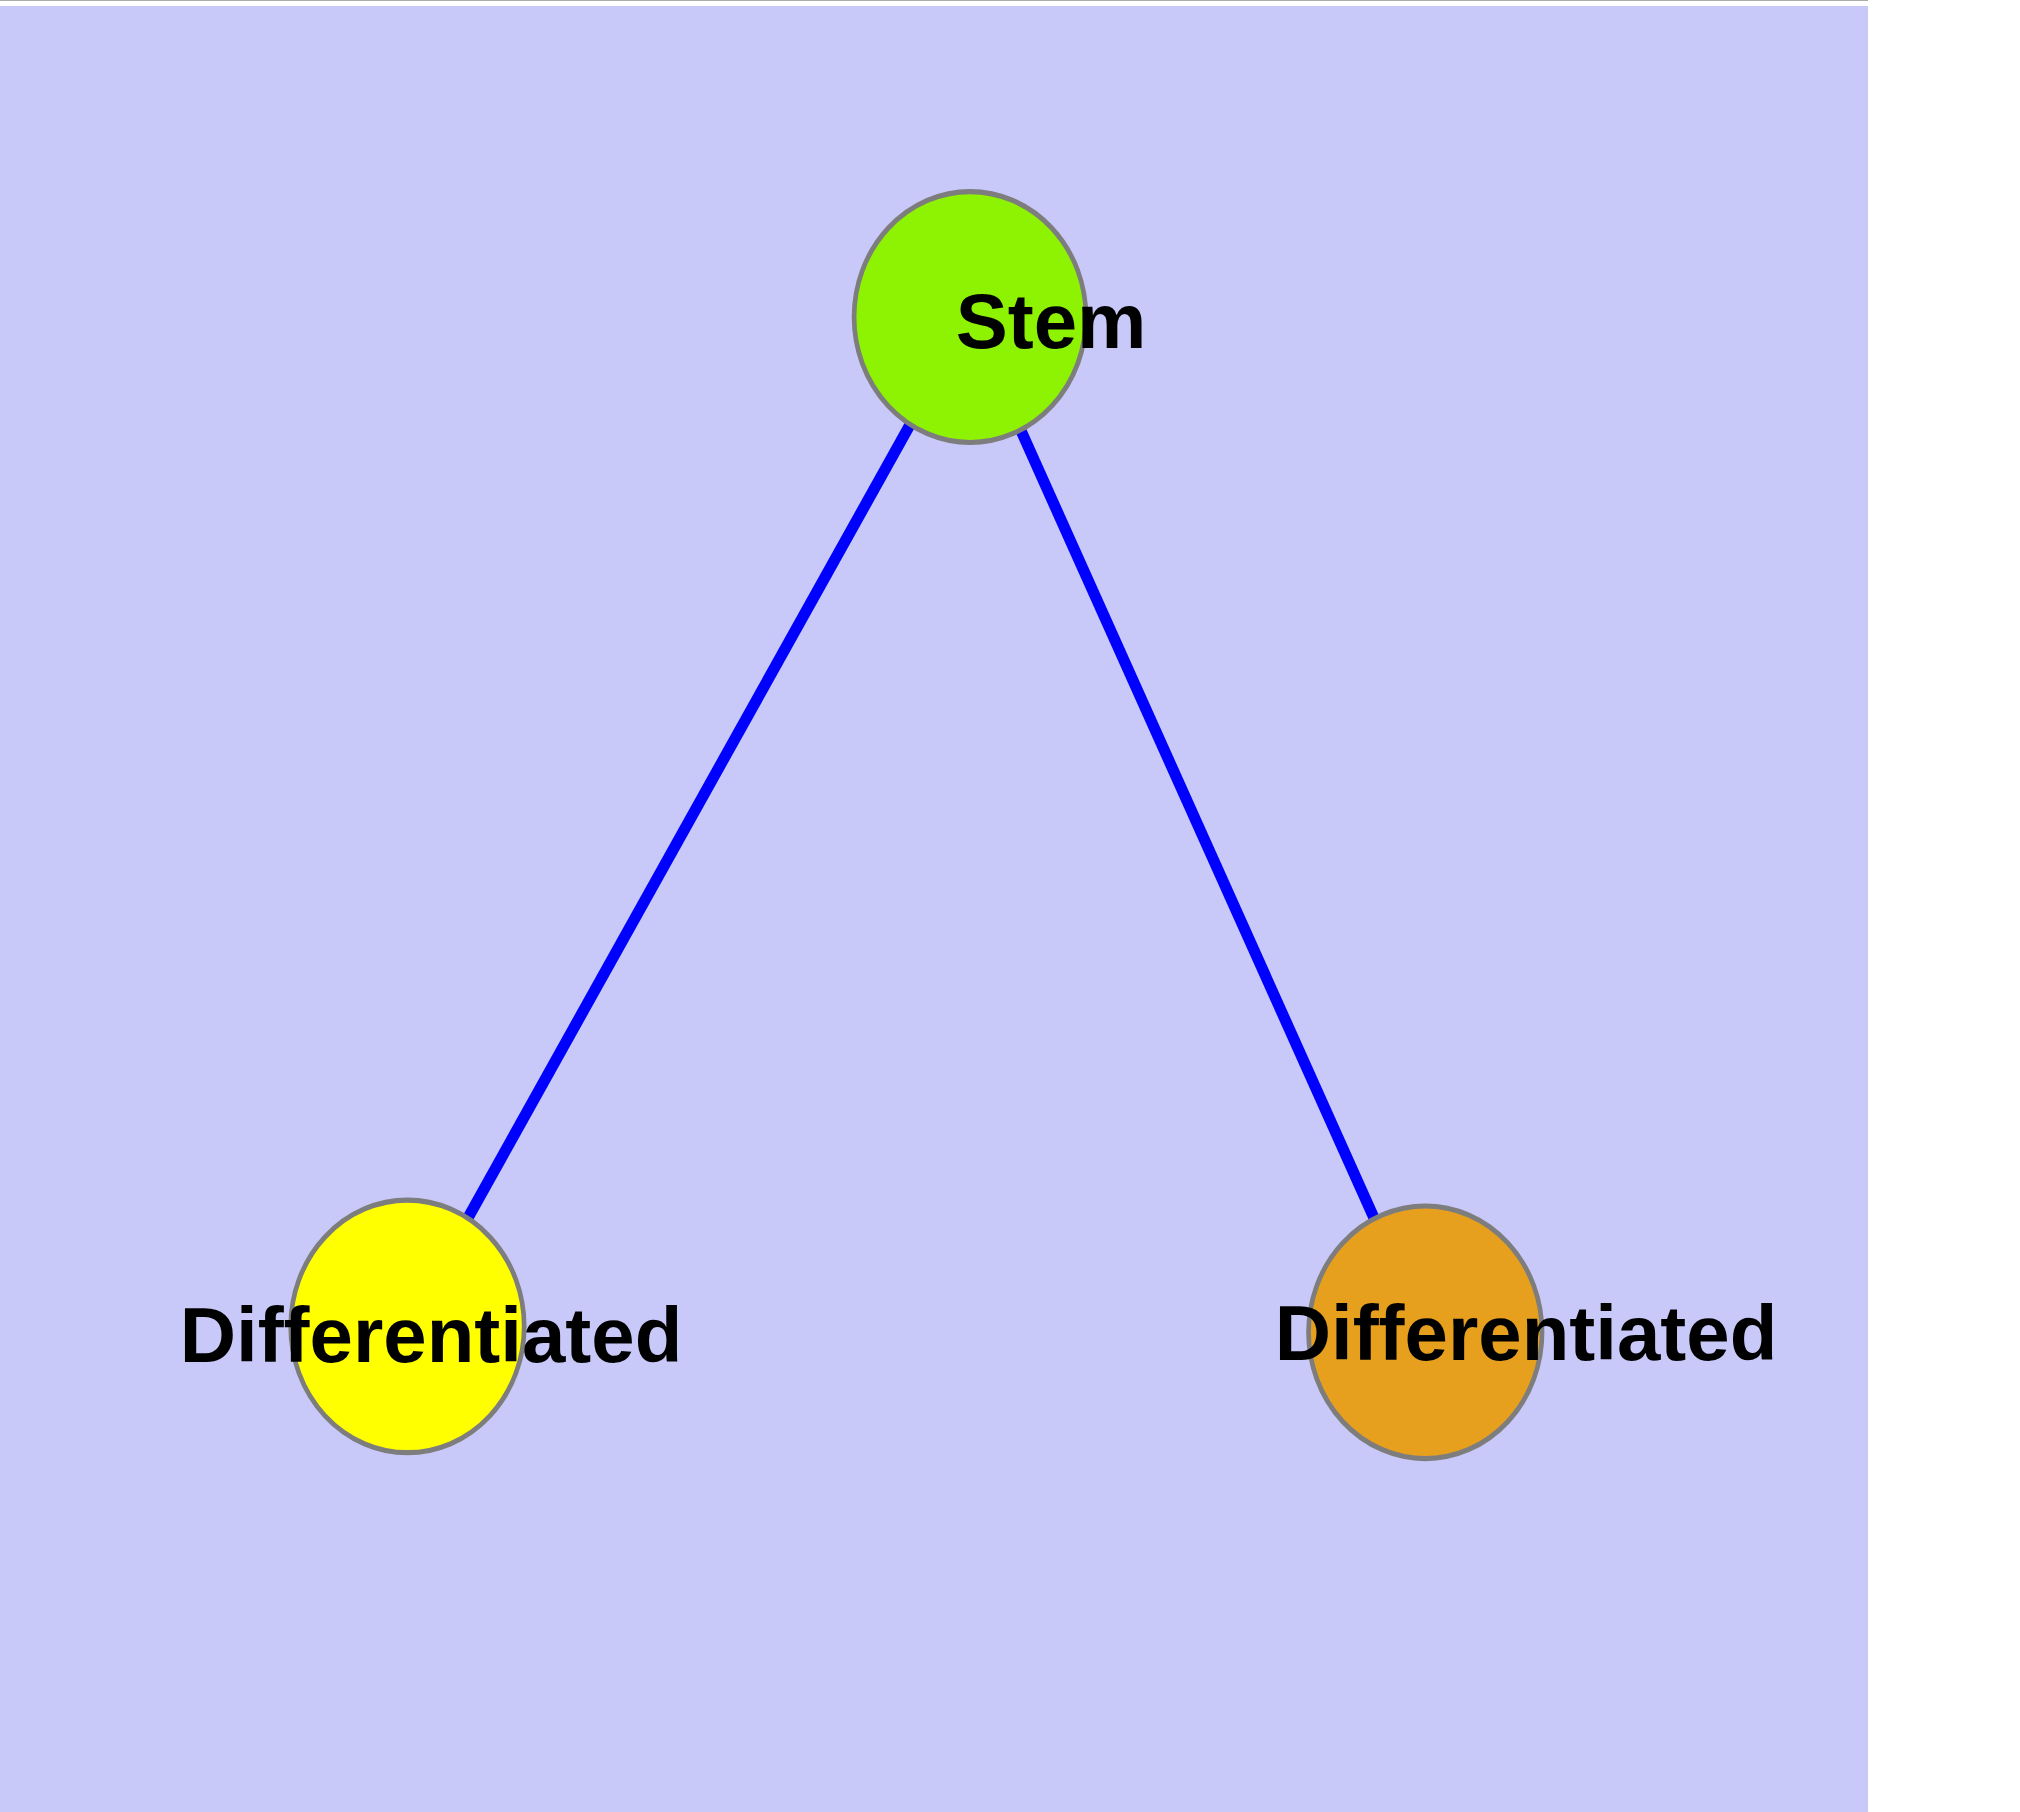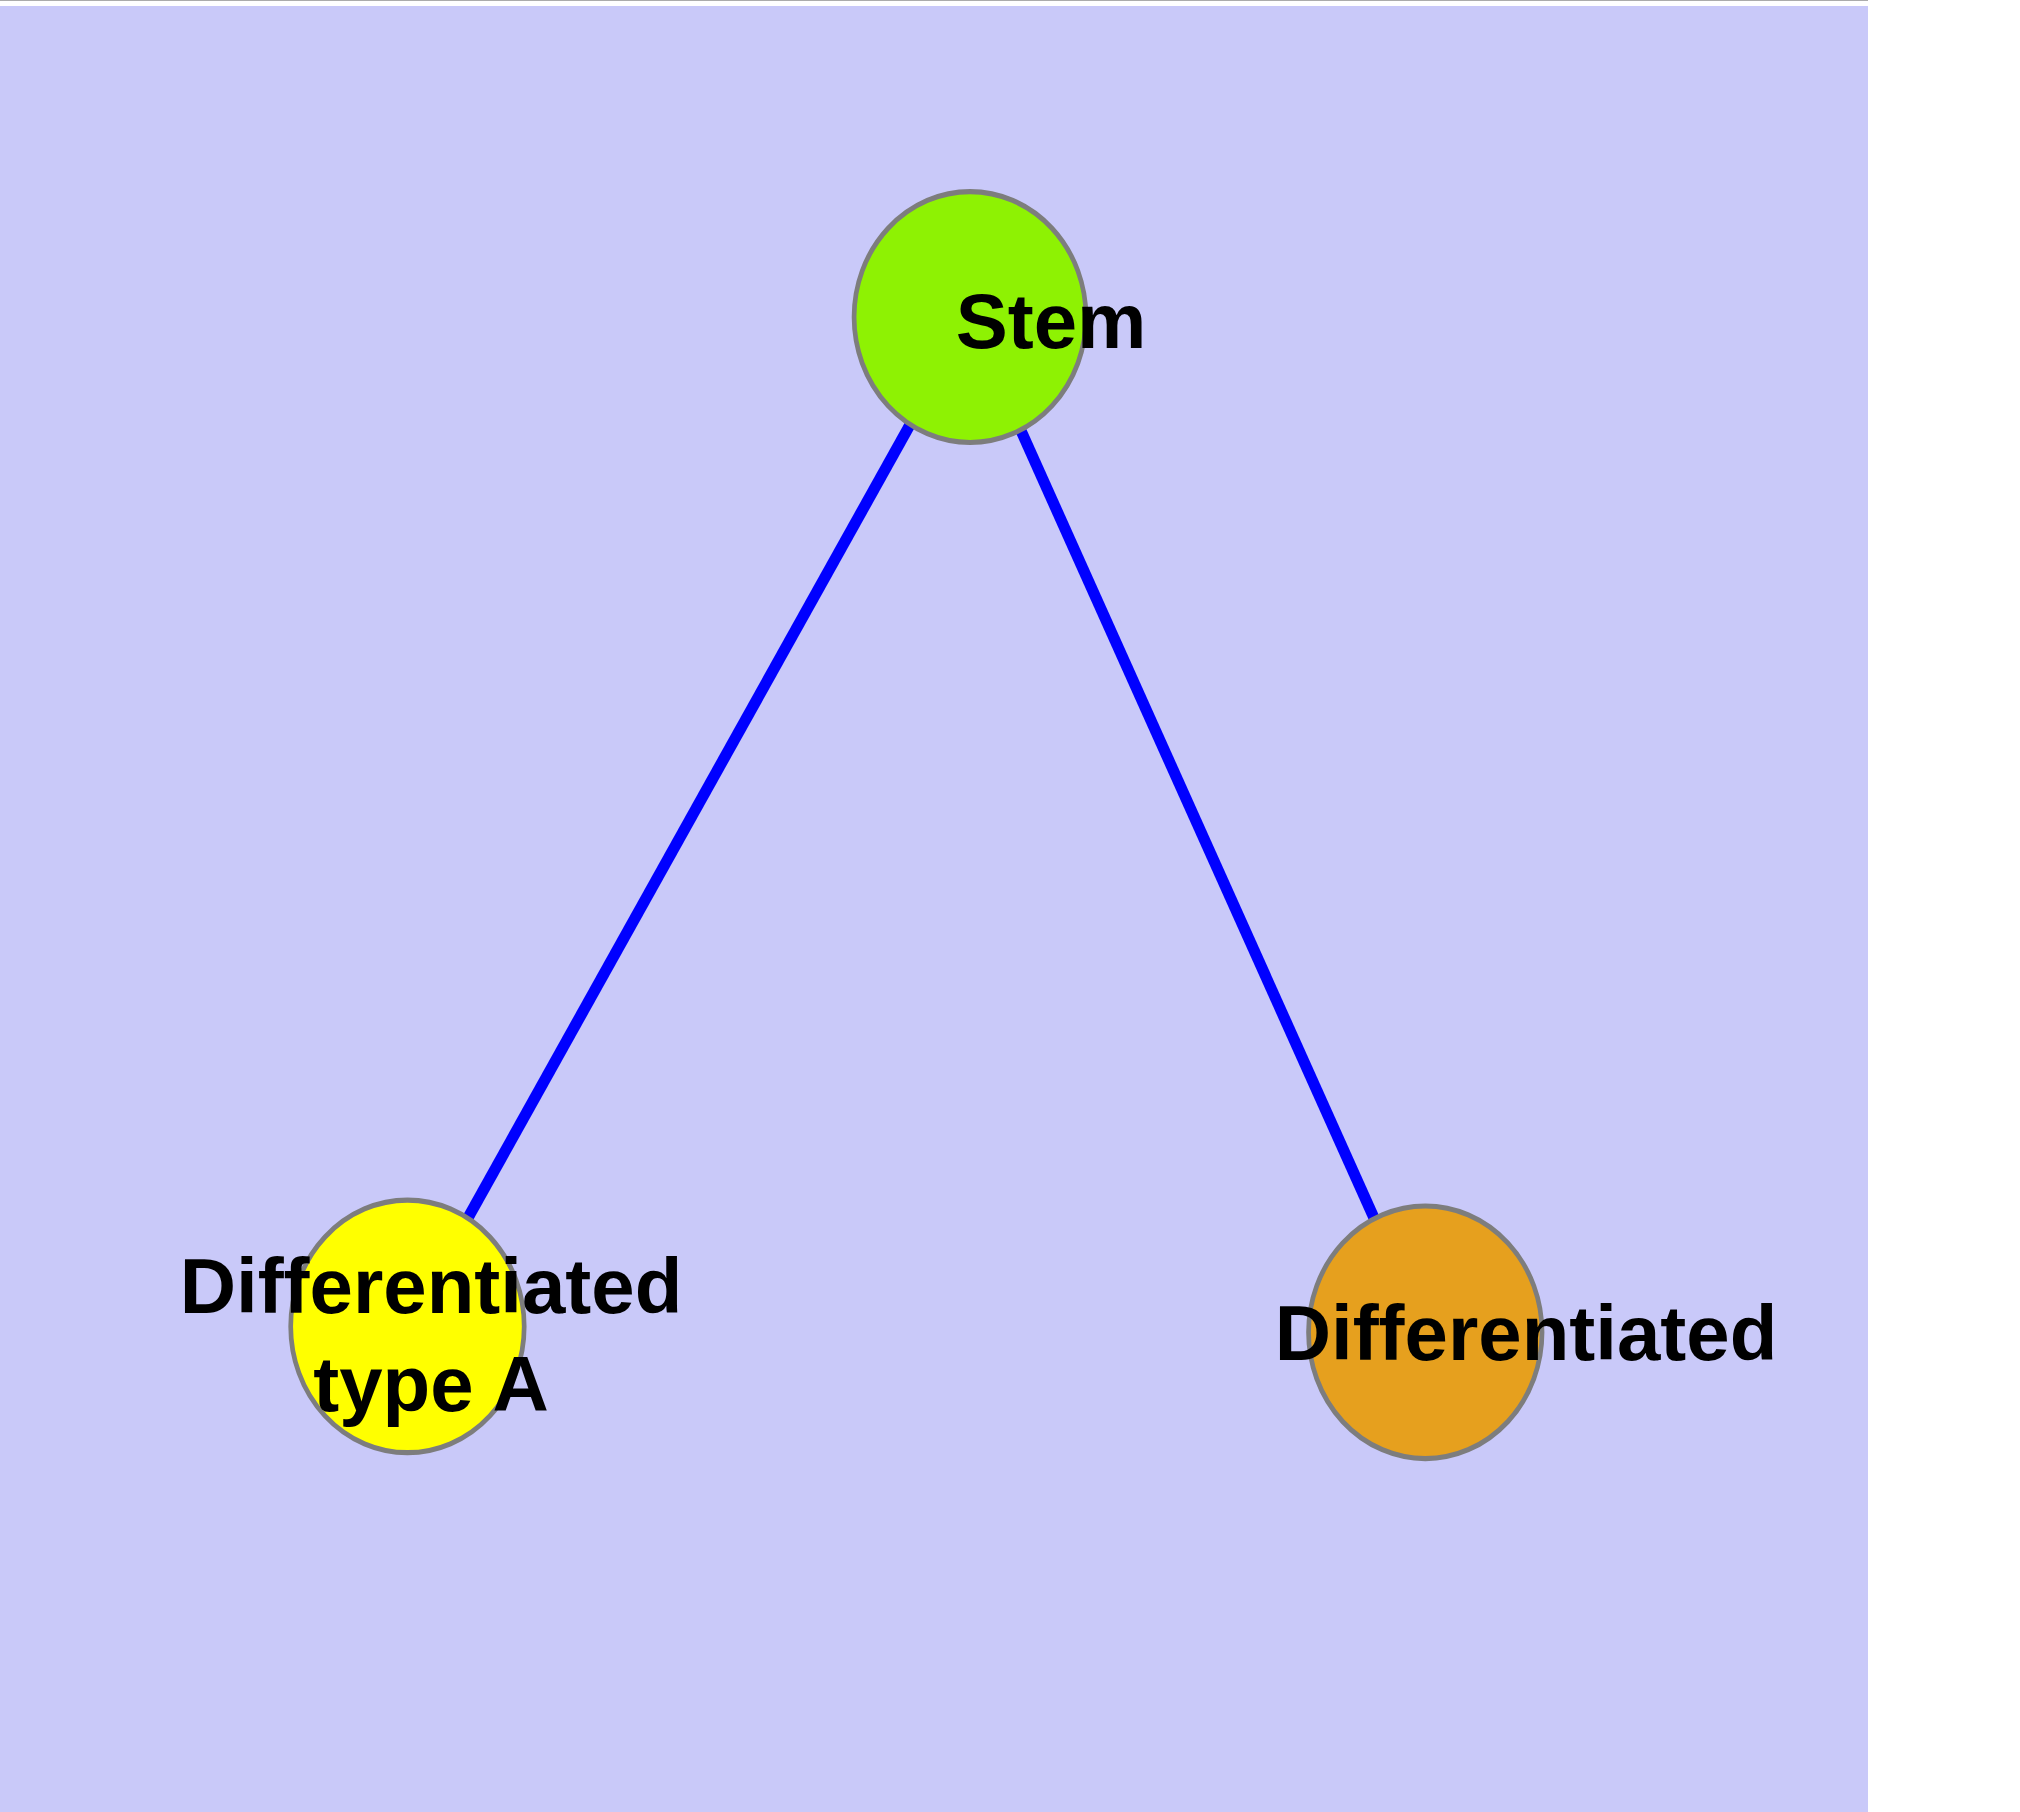--- a/index.html
+++ b/index.html
@@ -64,21 +64,20 @@
       <circle cx="520" cy="1558" r="149" stroke-width="6" fill="#ffff00" stroke="#7d7d7d"></circle>
       <circle cx="1819" cy="1565" r="149" stroke-width="6" fill="#e6a01e" stroke="#7d7d7d"></circle>
     </svg>
 
     <div class="node-label" style="left:1051px; top:315px;">
       <div>Stem</div>
     </div>
 
     <div class="node-label" style="left:431px; top:1329px;">
       <div>Differentiated</div>
-      <div>type A</div>
     </div>
 
     <div class="node-label" style="left:1526px; top:1327px;">
       <div>Differentiated</div>
     </div>
 
   </div>
 </div>
 
 

